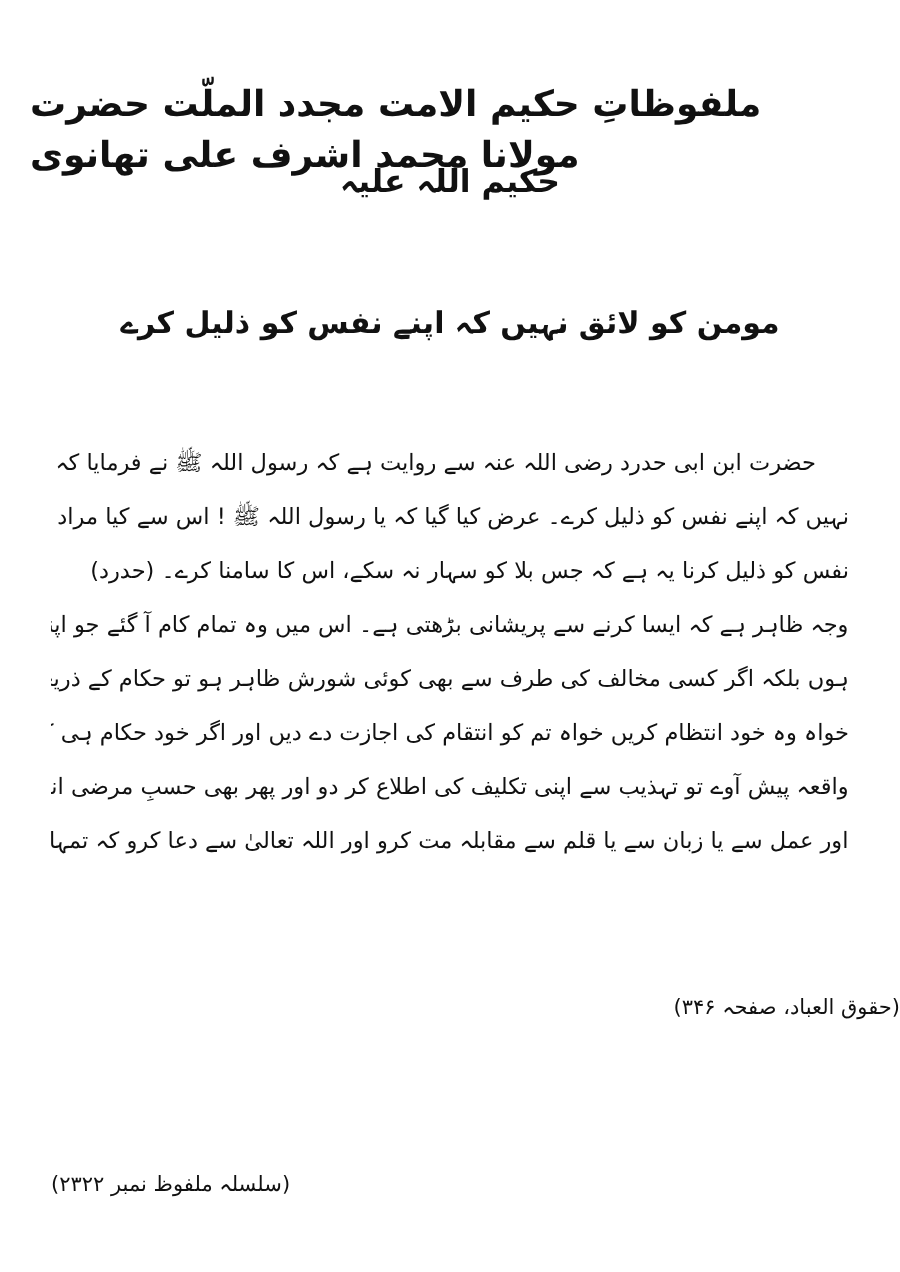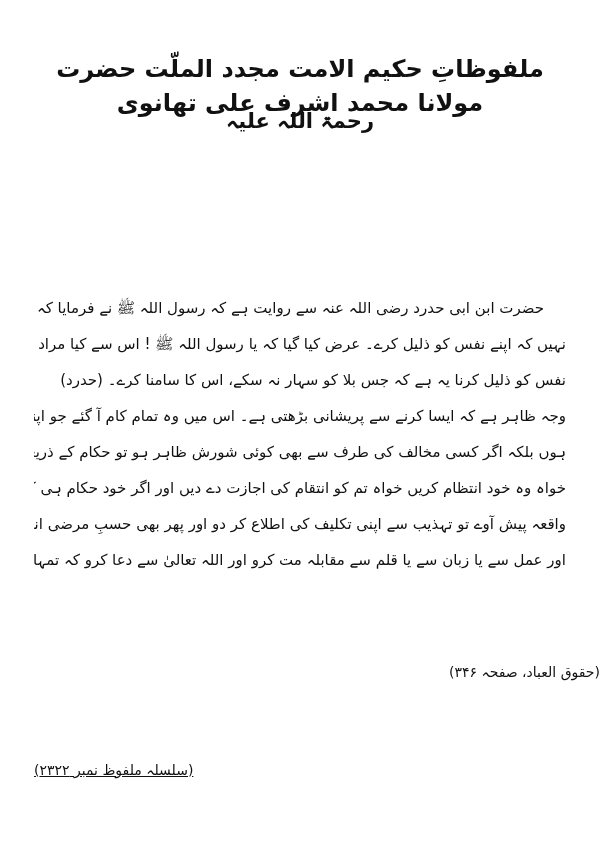--- a/index.html
+++ b/index.html
@@ -1,40 +1,41 @@
 <!DOCTYPE html>
 <html><head>
 <meta charset="utf-8">
 <style>
   html, body { margin: 0; padding: 0; background: #ffffff; }
   body { width: 600px; height: 848px; position: relative; overflow: hidden;
          font-family: "DejaVu Sans", sans-serif; color: #111111; }
   .page { position: absolute; inset: 0; direction: rtl; }
   .title { position: absolute; left: 20px; right: 20px; top: 52px;
-           text-align: center; font-size: 24px; font-weight: bold; line-height: 34px; }
+           text-align: left; font-size: 24px; font-weight: bold; line-height: 34px; }
   .subtitle { position: absolute; left: 20px; right: 20px; top: 106px;
               text-align: center; font-size: 21px; font-weight: bold; line-height: 30px; }
   .heading { position: absolute; left: 60px; right: 60px; top: 200px;
              text-align: center; font-size: 20px; font-weight: bold; line-height: 30px; }
   .body { position: absolute; left: 34px; right: 34px; top: 290px; }
   .line { font-size: 15px; line-height: 36px; height: 36px; white-space: nowrap;
           text-align: justify; text-align-last: justify; overflow: hidden; }
   .line.first { padding-right: 22px; }
   .line.last { text-align-last: right; }
   .ref { position: absolute; left: 0; right: 0; top: 660px; text-align: right;
          font-size: 14px; line-height: 24px; }
-  .series { position: absolute; left: 34px; top: 758px; font-size: 14px;
-            line-height: 24px; direction: rtl; text-decoration: underline; }
+  .series { position: absolute; left: 34px; top: 778px; font-size: 14px;
+            line-height: 24px; direction: rtl; }
 </style>
 </head>
 <body>
 
 <div class="page">
   <div class="title">ملفوظاتِ حکیم الامت مجدد الملّت حضرت مولانا محمد اشرف علی تھانوی</div>
-  <div class="subtitle">رحمۃ اللہ علیہ</div>
+  <div class="subtitle">حکیم اللہ علیہ</div>
+  <div class="heading">مومن کو لائق نہیں کہ اپنے نفس کو ذلیل کرے</div>
 
   <div class="body">
     <div class="line first">حضرت ابن ابی حدرد رضی اللہ عنہ سے روایت ہے کہ رسول اللہ ﷺ نے فرمایا کہ مومن کو لائق</div>
     <div class="line">نہیں کہ اپنے نفس کو ذلیل کرے۔ عرض کیا گیا کہ یا رسول اللہ ﷺ ! اس سے کیا مراد ہے؟ فرمایا کہ</div>
     <div class="line last">نفس کو ذلیل کرنا یہ ہے کہ جس بلا کو سہار نہ سکے، اس کا سامنا کرے۔ (حدرد)</div>
     <div class="line">وجہ ظاہر ہے کہ ایسا کرنے سے پریشانی بڑھتی ہے۔ اس میں وہ تمام کام آ گئے جو اپنے قابو کے نہ</div>
     <div class="line">ہوں بلکہ اگر کسی مخالف کی طرف سے بھی کوئی شورش ظاہر ہو تو حکام کے ذریعہ سے اس کی مدافعت کرو،</div>
     <div class="line">خواہ وہ خود انتظام کریں خواہ تم کو انتقام کی اجازت دے دیں اور اگر خود حکام ہی کی طرف سے کوئی ناگوار</div>
     <div class="line">واقعہ پیش آوے تو تہذیب سے اپنی تکلیف کی اطلاع کر دو اور پھر بھی حسبِ مرضی انتظام نہ ہو تو صبر کرو</div>
     <div class="line last">اور عمل سے یا زبان سے یا قلم سے مقابلہ مت کرو اور اللہ تعالیٰ سے دعا کرو کہ تمہاری مصیبت دور ہو۔</div>

